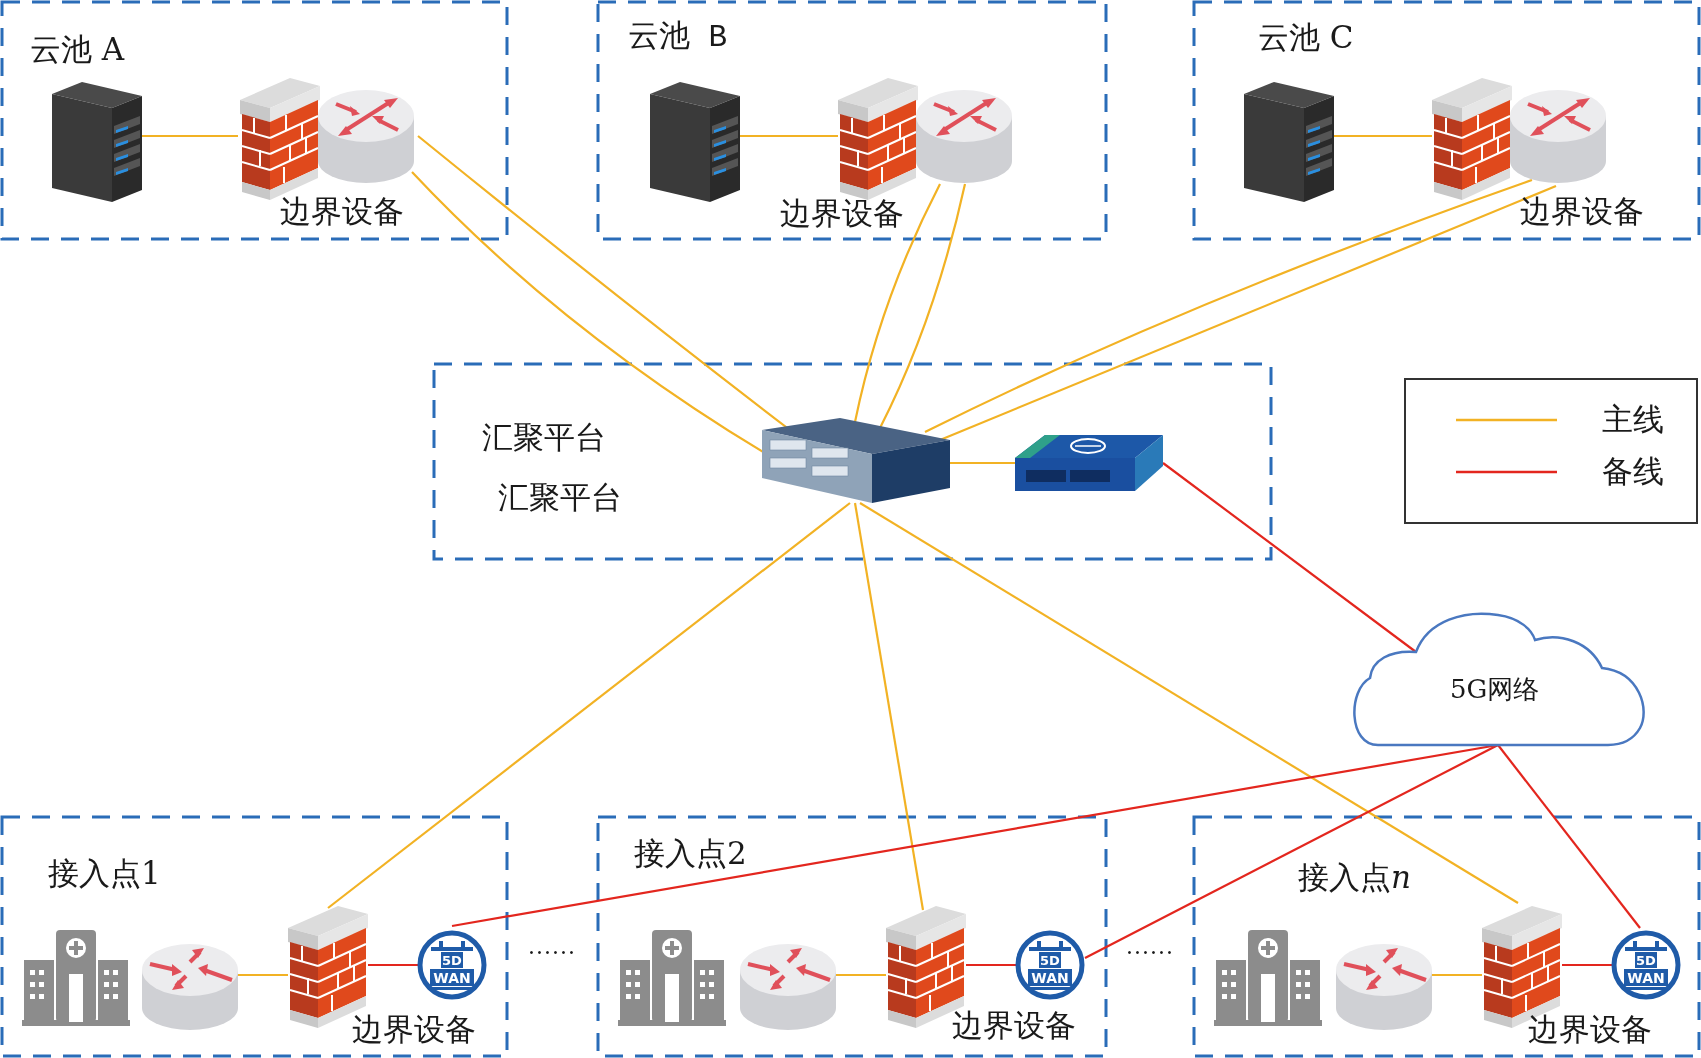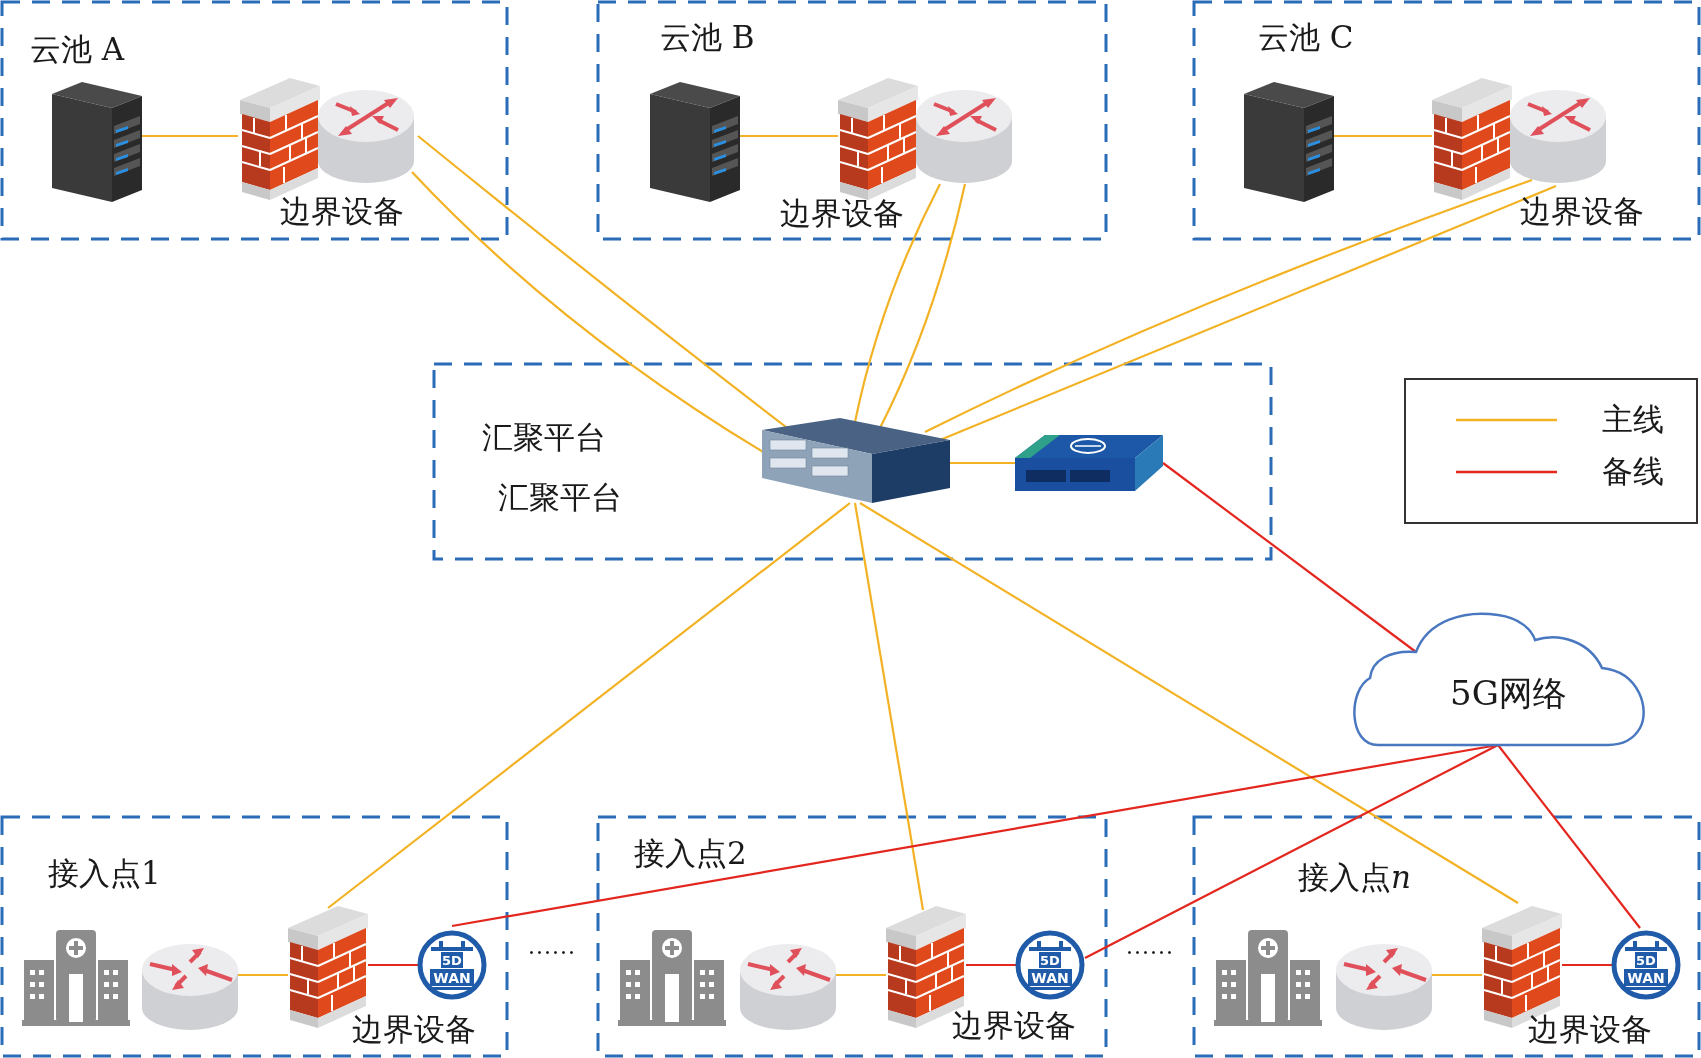--- a/index.html
+++ b/index.html
@@ -220,30 +220,30 @@
 
   <line x1="1456" y1="420" x2="1557" y2="420" stroke="#f2b224" stroke-width="2.5"></line>
   <line x1="1456" y1="472" x2="1557" y2="472" stroke="#e3261e" stroke-width="2.5"></line>
 </svg>
 
 <div class="legend-box"></div>
 
 <div class="lbl" style="left:30px;top:22px;margin-top:12px;">云池 A</div>
 <div class="lbl" style="left:280px;top:196px;">边界设备</div>
 
-<div class="lbl" style="left:660px;top:22px;">云池 B</div>
+<div class="lbl" style="left:628px;top:22px;font-family:Liberation Mono, monospace;">云池 B</div>
 <div class="lbl" style="left:780px;top:198px;">边界设备</div>
 
 <div class="lbl" style="left:1222px;top:22px;margin-left:36px;">云池 C</div>
 <div class="lbl" style="left:1520px;top:196px;">边界设备</div>
 
 <div class="lbl" style="left:482px;top:422px;">汇聚平台</div>
 <div class="lbl" style="left:498px;top:466px;margin-top:16px;">汇聚平台</div>
 
-<div class="lbl" style="left:1450px;top:676px;font-size:34px;">5G网络</div>
+<div class="lbl" style="left:1450px;top:676px;font-size:26px;">5G网络</div>
 
 <div class="lbl" style="left:1602px;top:404px;">主线</div>
 <div class="lbl" style="left:1602px;top:456px;">备线</div>
 
 <div class="lbl" style="left:48px;top:858px;"><span>接入点</span><span>1</span></div>
 <div class="lbl" style="left:352px;top:1014px;">边界设备</div>
 
 <div class="lbl" style="left:634px;top:838px;text-align:right;"><span>接入点</span><span>2</span></div>
 <div class="lbl" style="left:952px;top:1010px;">边界设备</div>
 

